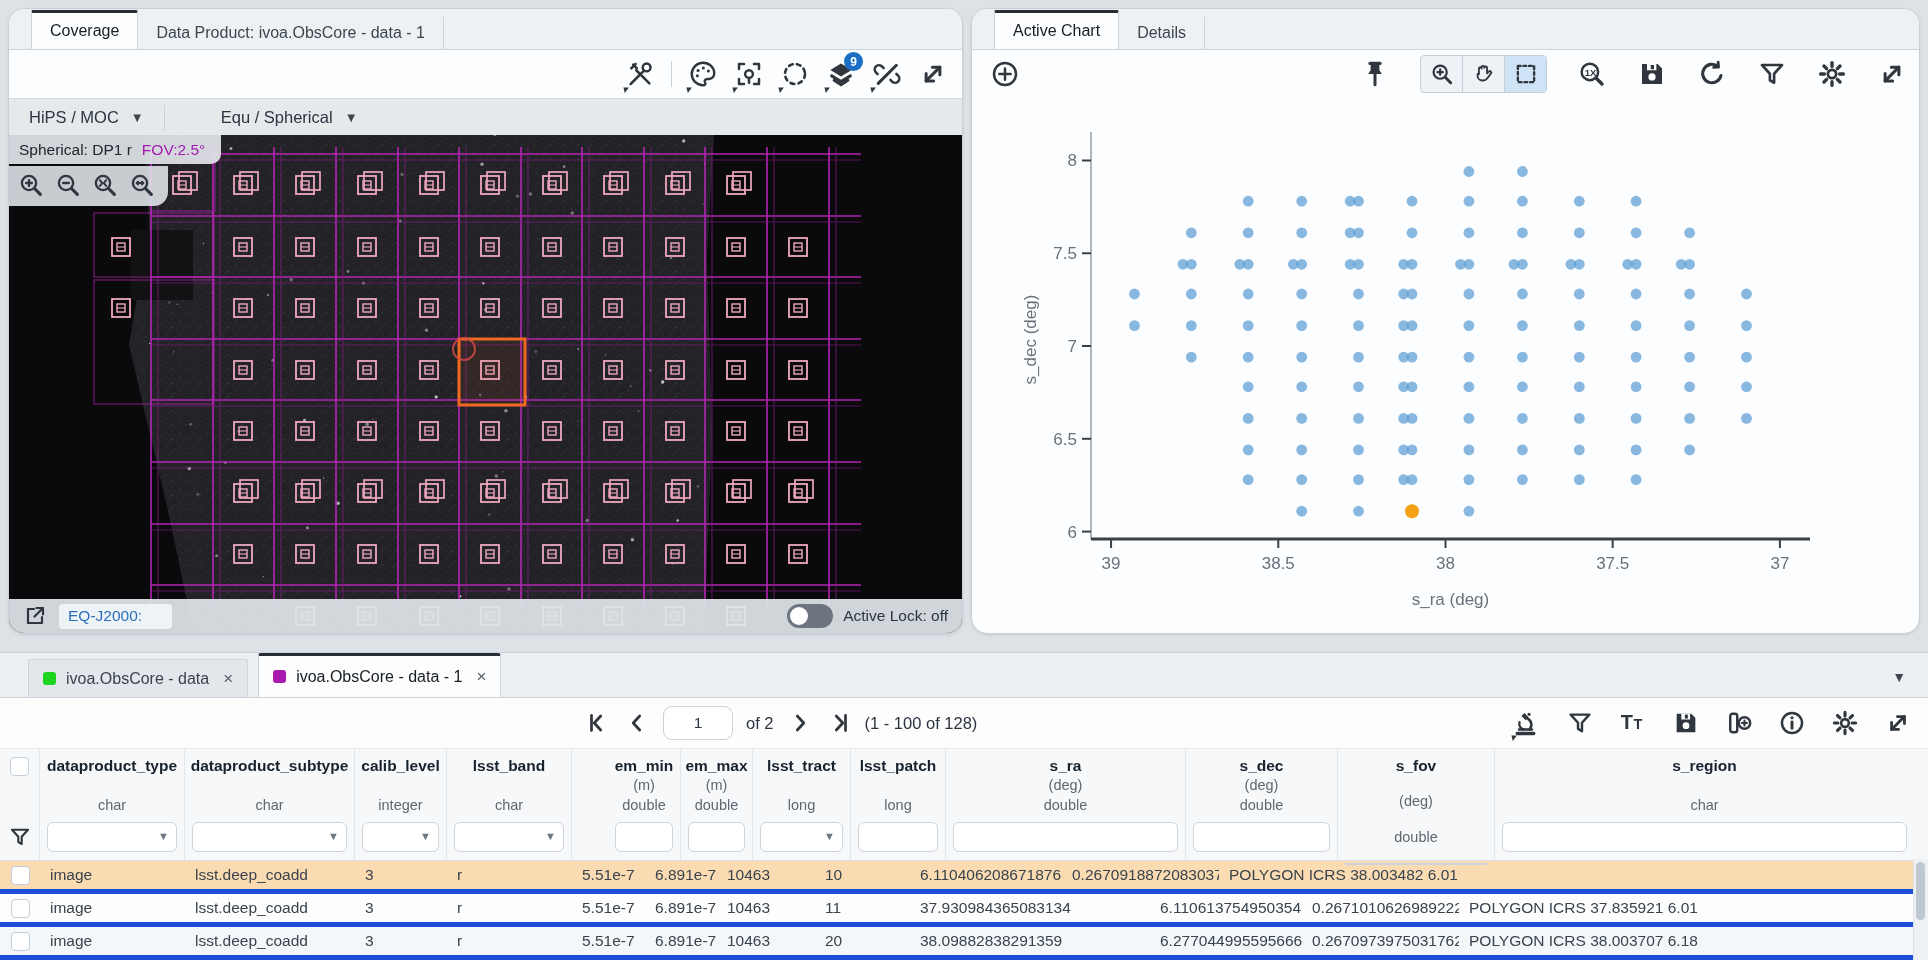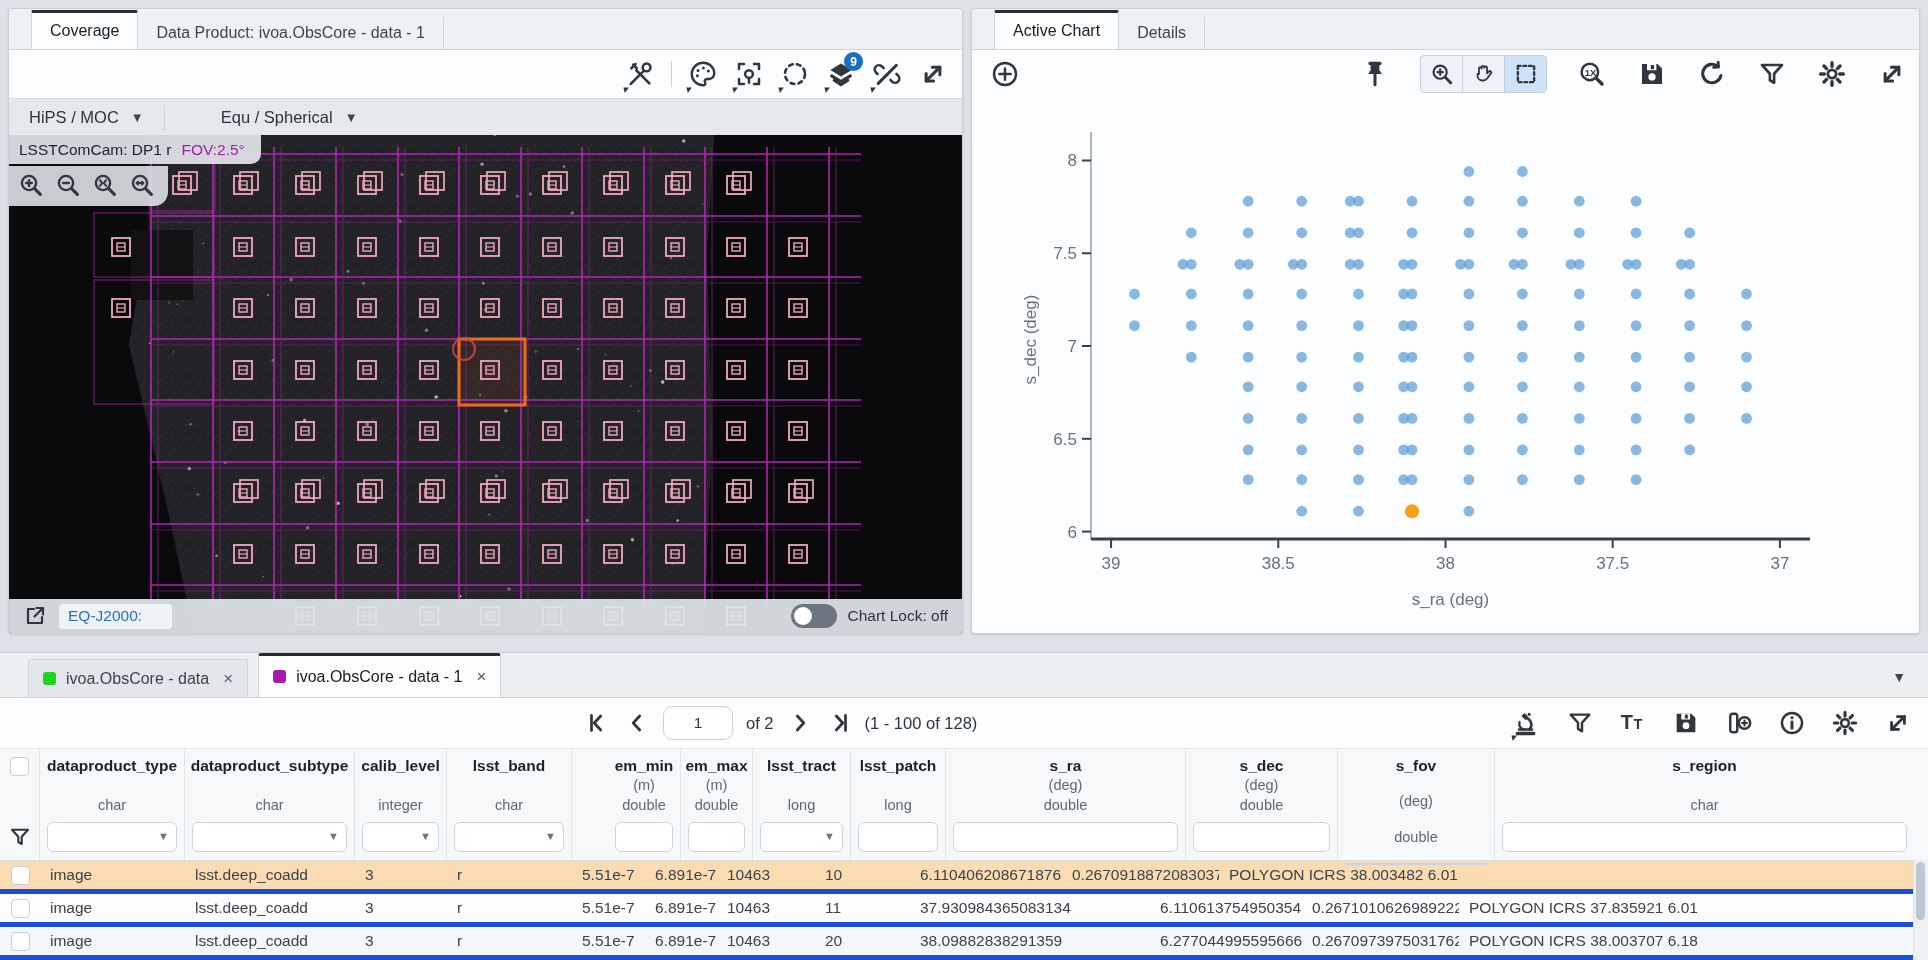--- a/index.html
+++ b/index.html
@@ -1,18 +1,18 @@
 <!DOCTYPE html>
 <html><head>
 <meta charset="utf-8">
 <style>
   html,body{margin:0;padding:0}
   body{width:1928px;height:960px;background:#dde2e7;font-family:"Liberation Sans",sans-serif;color:#2b3440;overflow:hidden;position:relative}
   .top{display:flex;gap:8px;padding:8px;height:626px;box-sizing:content-box}
-  .panel{background:#fcfdfe;border:1px solid #c7d0d8;border-radius:4px;position:relative;box-shadow:0 1px 3px rgba(0,0,0,.10);overflow:hidden}
+  .panel{background:#fcfdfe;border:1px solid #c7d0d8;border-radius:16px;position:relative;box-shadow:0 1px 3px rgba(0,0,0,.10);overflow:hidden}
   .panel.left{width:953px}
   .panel.right{flex:1}
   .tabbar{display:flex;align-items:flex-end;height:40px;background:#eef1f4;border-bottom:1px solid #ccd4db;padding-left:22px}
   .tab{height:32px;display:flex;align-items:center;padding:0 18px;font-size:16px;color:#3b4650;border-right:1px solid #ccd4db;cursor:pointer;white-space:nowrap}
   .tab.active{background:#fcfdfe;border:1px solid #ccd4db;border-bottom:none;border-top:3px solid #272d34;height:36px;color:#161d24;border-radius:2px 2px 0 0}
   .toolrow{height:48px;display:flex;align-items:center}
   .cov-tools{justify-content:flex-end;gap:16px;padding-right:14px}
   .icon{width:30px;height:30px;position:relative;display:inline-flex;align-items:center;justify-content:center;flex:none}
   .icon svg{width:100%;height:100%}
   .icon .dd{position:absolute;left:-3px;bottom:-6px;font-size:11px;color:#2f363d;line-height:1}
@@ -547,21 +547,21 @@
             <rect x="472" y="226" width="18" height="18" fill="none" stroke="#efa8c0" stroke-width="1.8"></rect>
             <rect x="477" y="231" width="8" height="8" fill="none" stroke="#efa8c0" stroke-width="1.4"></rect>
             <line x1="477" y1="235" x2="485" y2="235" stroke="#efa8c0" stroke-width="1.1"></line>
           </g>
           <g>
             <rect x="450" y="204" width="66" height="66" fill="rgba(238,106,31,0.08)" stroke="#ee6a1f" stroke-width="3"></rect>
             <circle cx="455" cy="214" r="11" fill="none" stroke="#d84848" stroke-width="2" opacity=".8"></circle>
           </g>
         </svg>
       <div class="map-chip">
-        <span>LSSTComCam: DP1 r</span><span class="fov">FOV:2.5°</span>
+        <span>Spherical: DP1 r</span><span class="fov">FOV:2.5°</span>
       </div>
       <div class="map-zoombar">
         <span class="icon">
             <svg viewBox="0 0 24 24" fill="none" stroke="#2f363d" stroke-width="2" stroke-linecap="round" stroke-linejoin="round">
               <circle cx="10.3" cy="10.3" r="6.1"></circle>
               <path d="M15 15l5 5" stroke-width="2.7"></path>
               <path d="M10.3 7.8v5M7.8 10.3h5"></path>
             </svg>
           </span>
         <span class="icon">
@@ -591,21 +591,21 @@
             <svg viewBox="0 0 24 24" fill="none" stroke="#2f363d" stroke-width="2" stroke-linecap="round" stroke-linejoin="round">
               <path d="M11 5H5v14h14v-6" stroke-width="2.2"></path>
               <path d="M13.5 4H20v6.5M20 4l-8.5 8.5" stroke-width="2.2"></path>
             </svg>
           </span>
         <span class="coord">EQ-J2000:</span>
         <span class="spacer"></span>
         <span class="toggle">
             <span class="knob"></span>
           </span>
-        <span>Chart Lock: off</span>
+        <span>Active Lock: off</span>
       </div>
     </div>
   </section>
 
   <section class="panel right">
     <div class="tabbar">
       <div class="tab active">
           <span>Active Chart</span>
         </div>
       <div class="tab">

